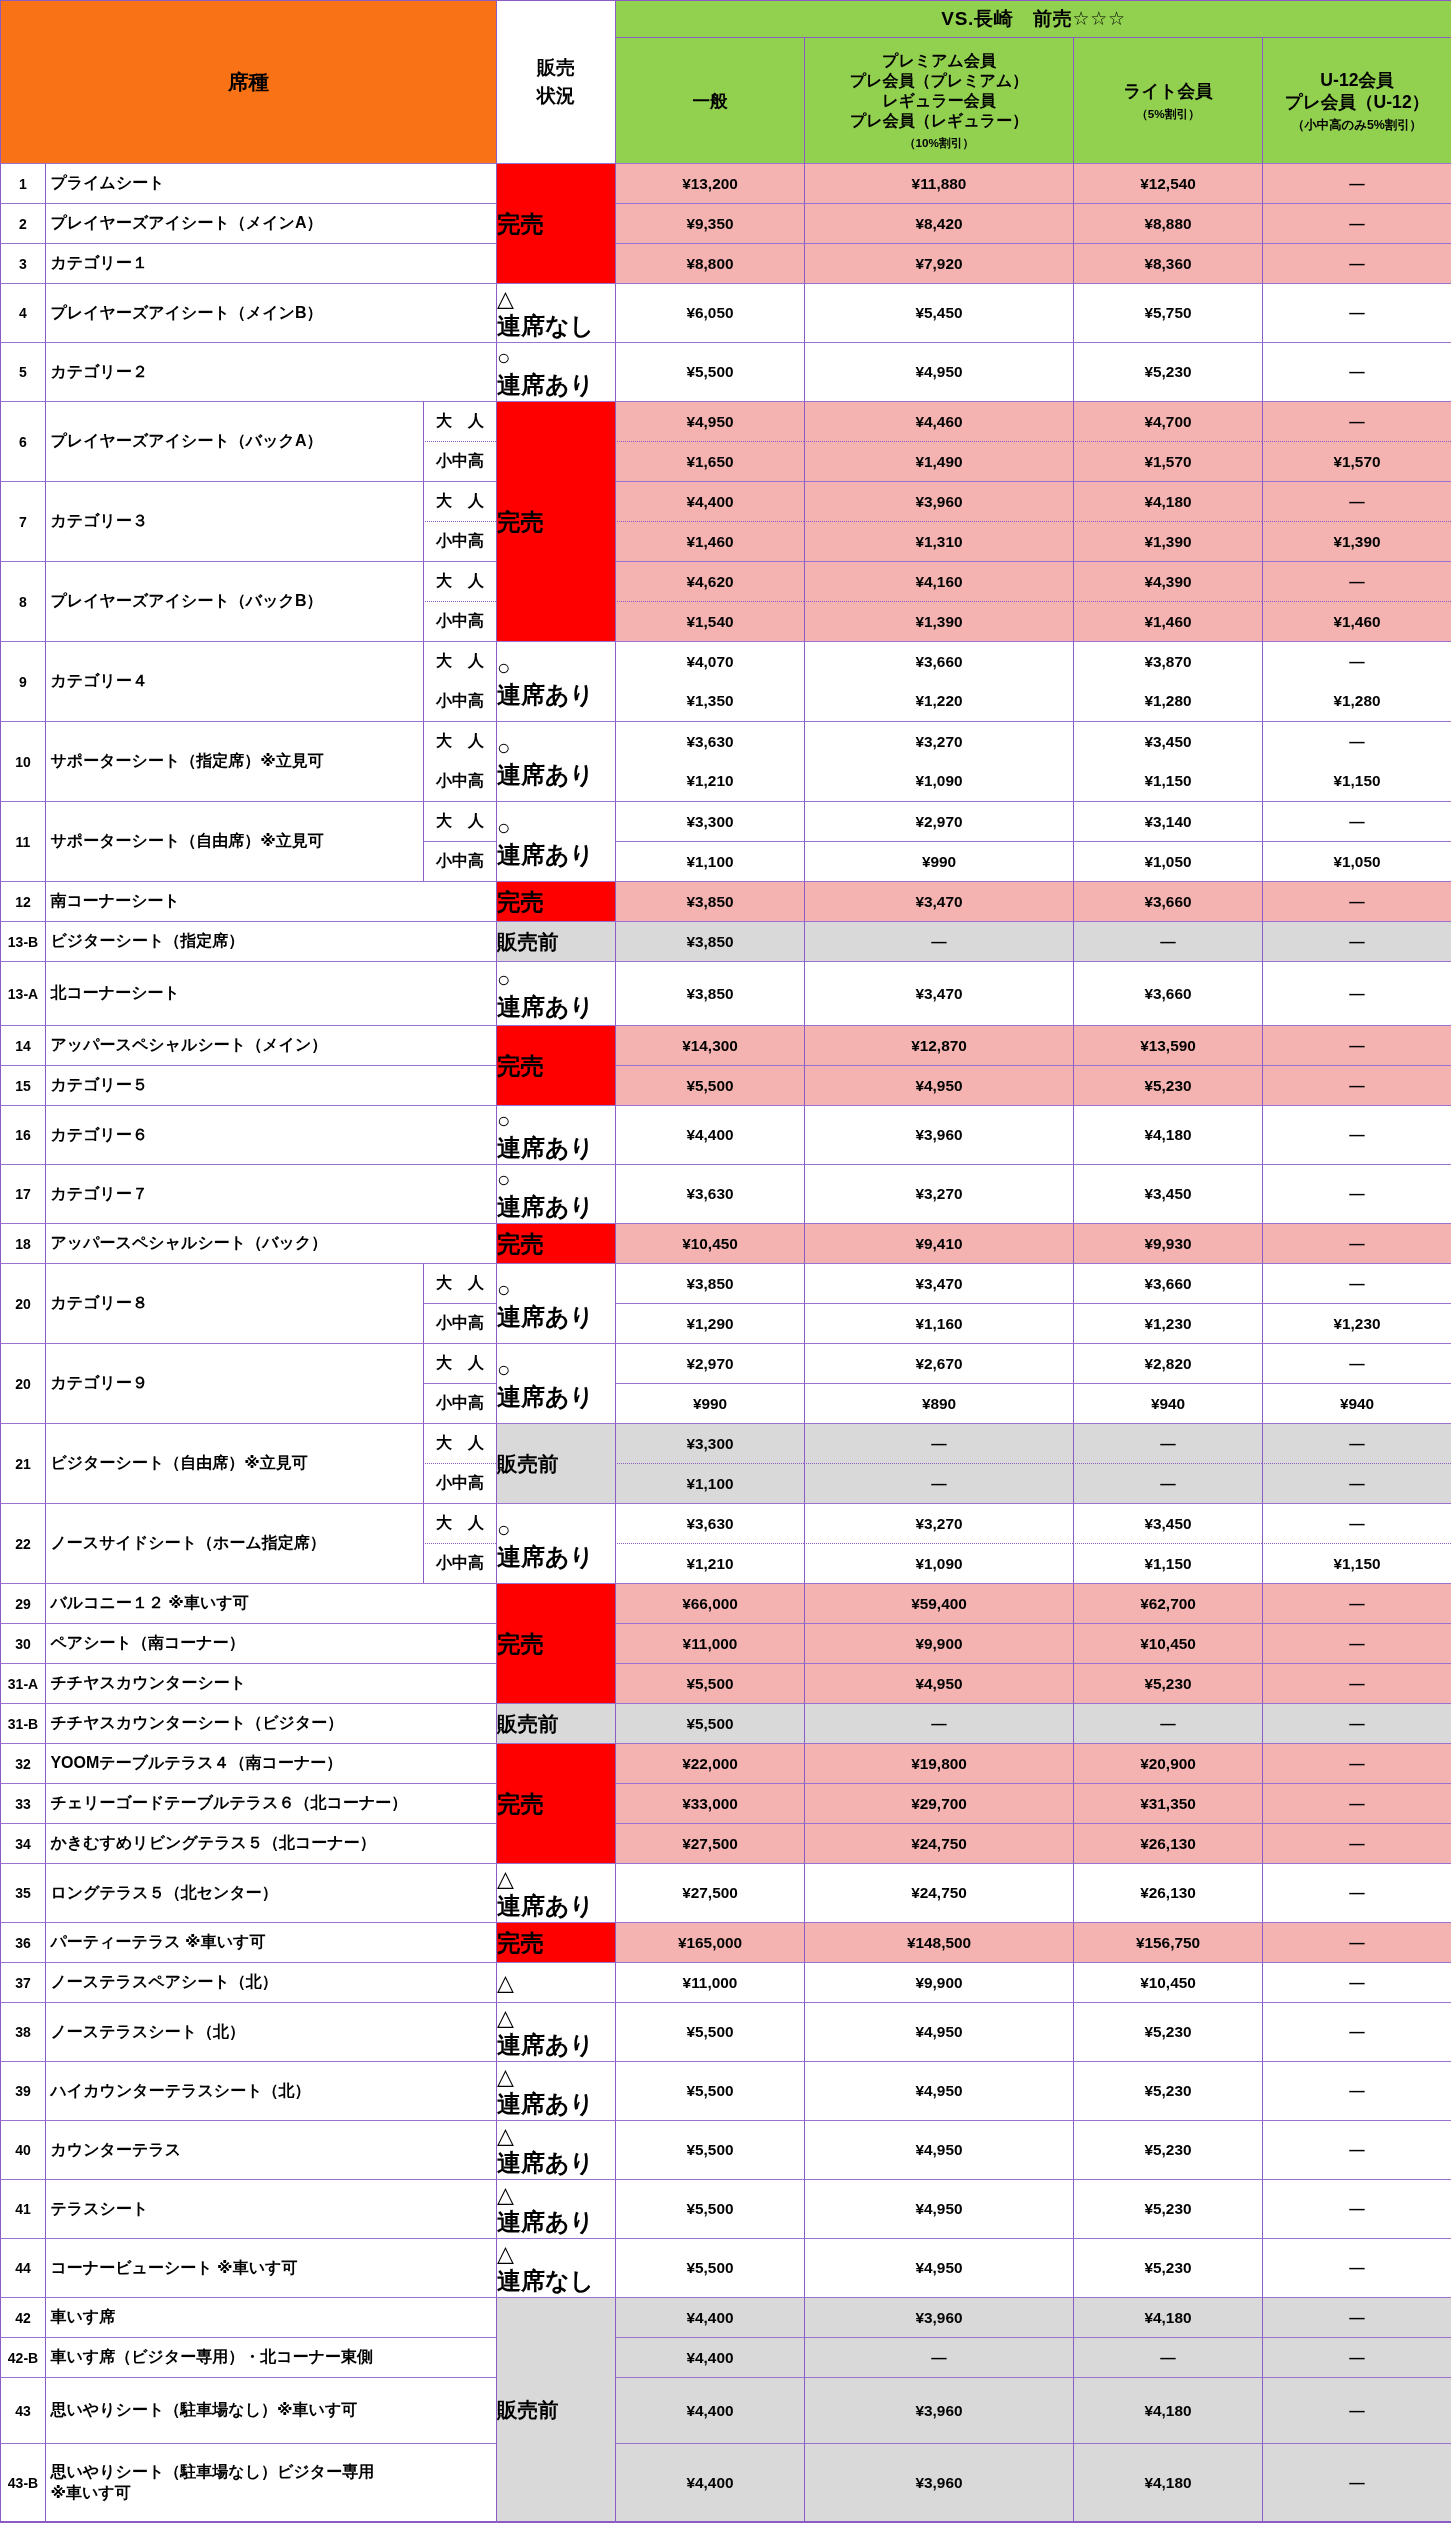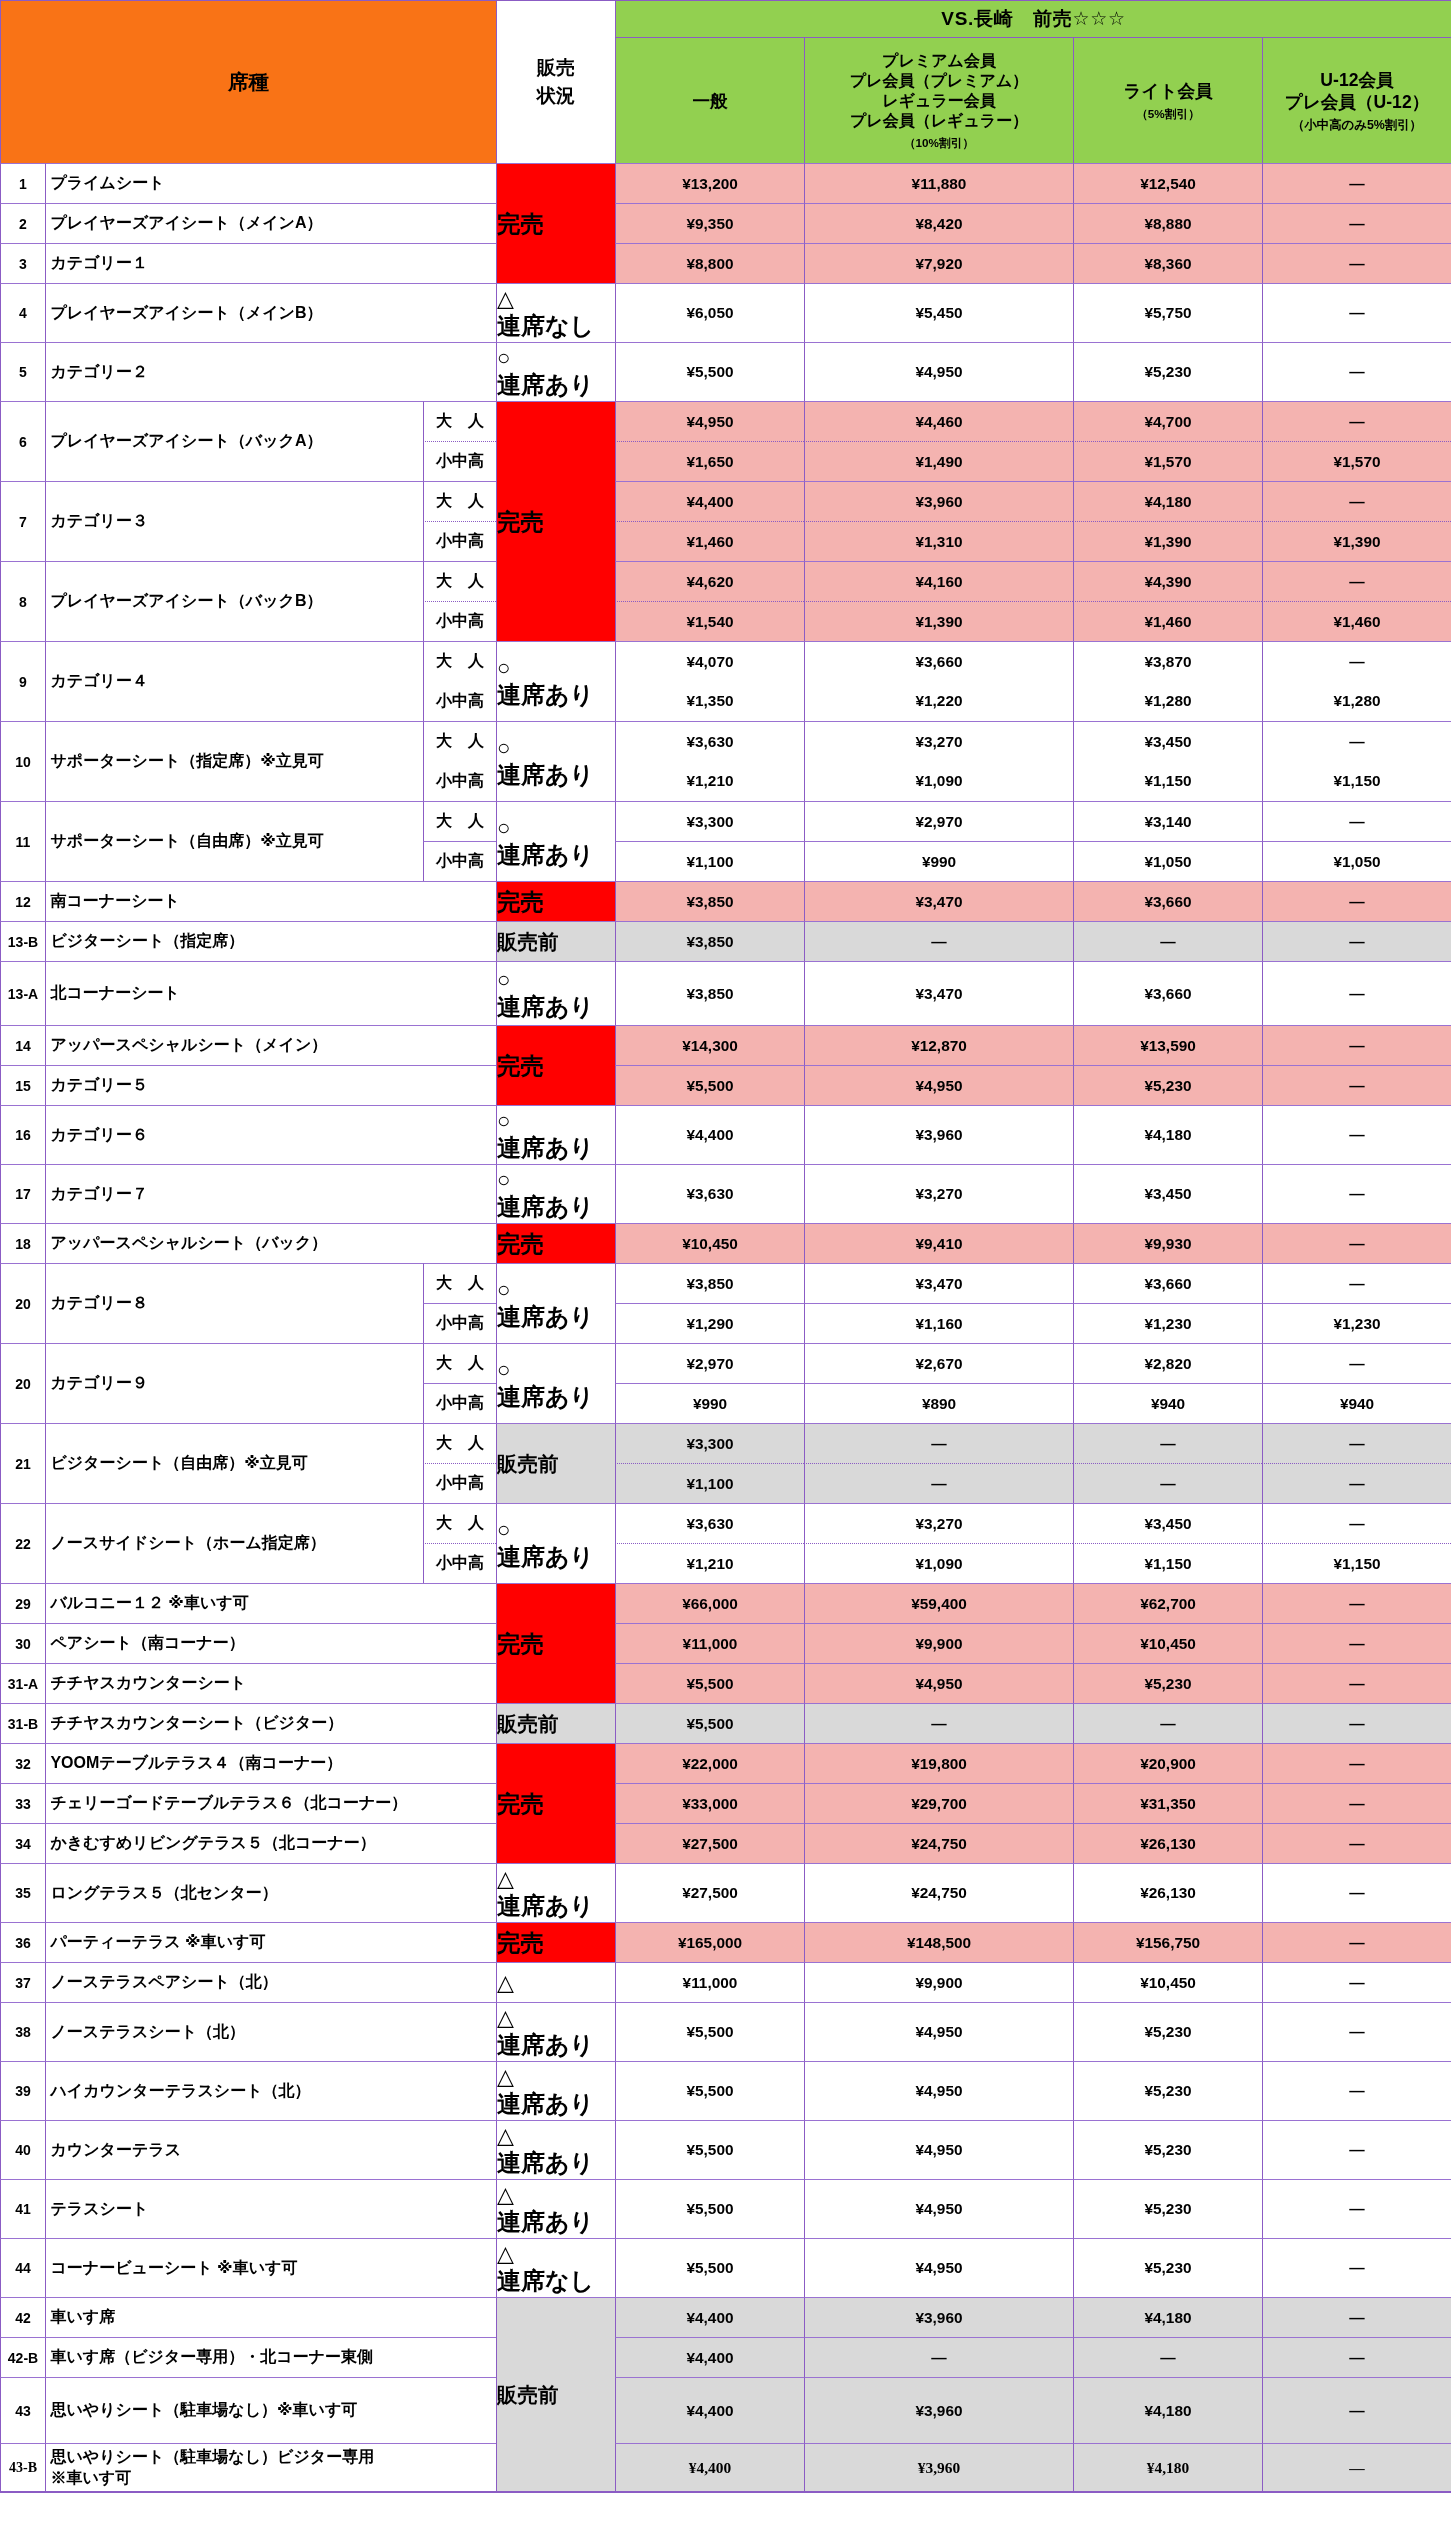--- a/index.html
+++ b/index.html
@@ -616,21 +616,21 @@
         <td class="c-price bg-presale">—</td>
       </tr>
       <tr class="seat-row" style="height: 66px; padding-left: 45px;">
         <td class="c-no">43</td>
         <td class="c-name" colspan="2">思いやりシート（駐車場なし）※車いす可</td>
         <td class="c-price bg-presale">¥4,400</td>
         <td class="c-price bg-presale">¥3,960</td>
         <td class="c-price bg-presale">¥4,180</td>
         <td class="c-price bg-presale">—</td>
       </tr>
-      <tr class="seat-row" style="height: 48px; font-family: Liberation Serif, serif;">
+      <tr class="seat-row" style="height: 78px;">
         <td class="c-no">43-B</td>
         <td class="c-name" colspan="2">思いやりシート（駐車場なし）ビジター専用
 ※車いす可</td>
         <td class="c-price bg-presale">¥4,400</td>
         <td class="c-price bg-presale">¥3,960</td>
         <td class="c-price bg-presale">¥4,180</td>
         <td class="c-price bg-presale">—</td>
       </tr>
     </tbody>
 </table>

